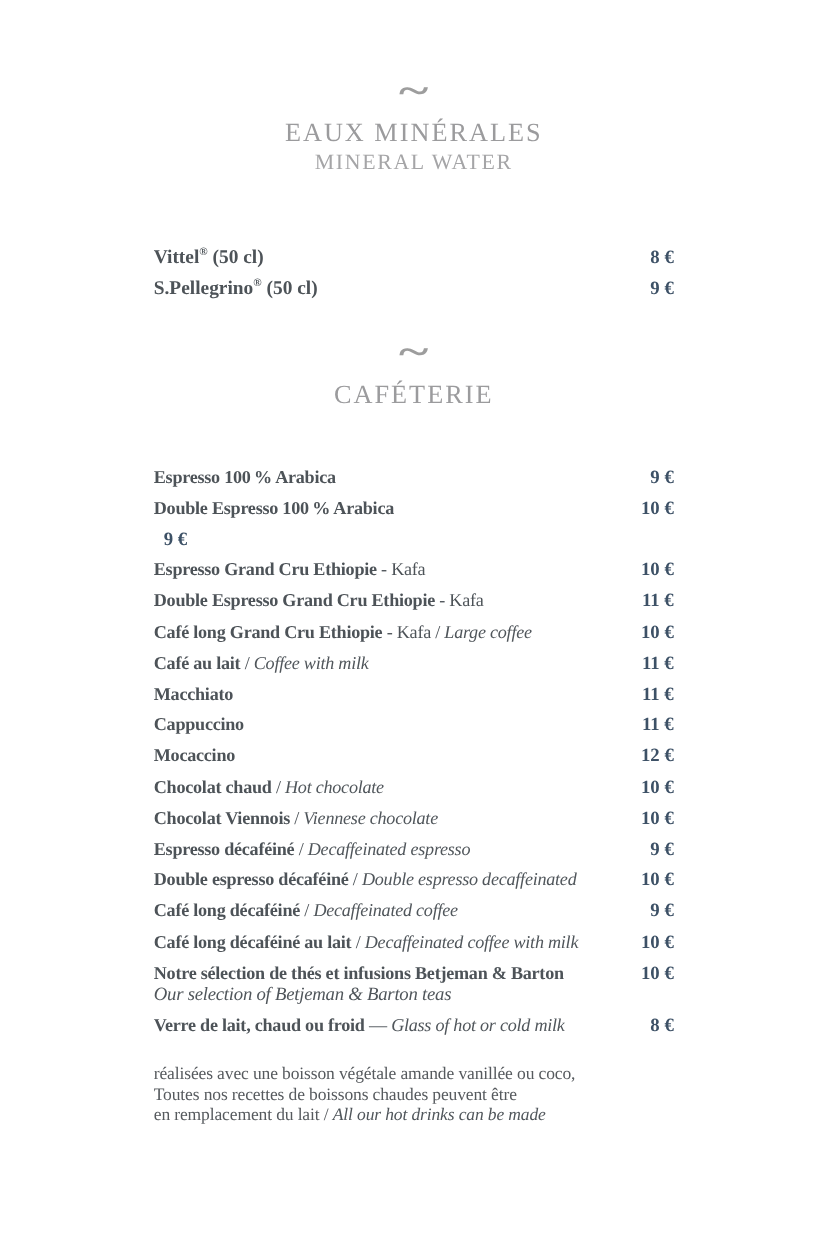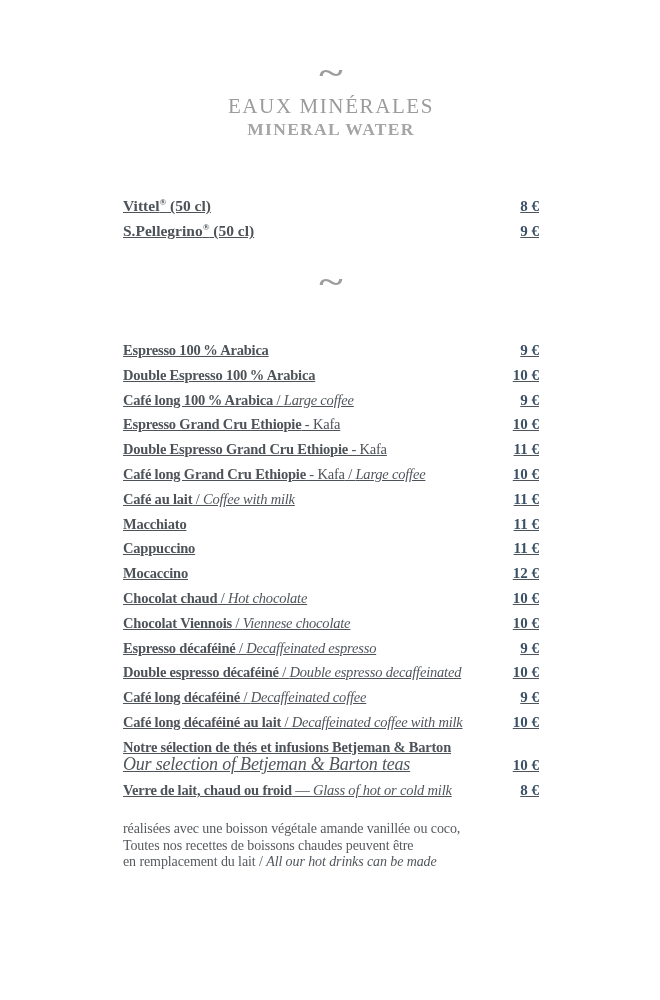--- a/index.html
+++ b/index.html
@@ -13,40 +13,40 @@
     transform:scaleX(1.5);transform-origin:center;
   }
   .orn1{margin-top:60px}
   .orn2{margin-top:30px}
   .title-fr{
     margin:8px 0 0;text-align:center;color:#9b9b9d;font-size:21px;
     letter-spacing:1.6px;font-weight:normal;line-height:24px;
   }
   .title-en{
     margin:1px 0 0;text-align:center;color:#a5a5a7;font-size:17.5px;
-    letter-spacing:1.3px;font-weight:bold;line-height:21px;
+    letter-spacing:1.3px;font-weight:normal;line-height:21px;
   }
   .items{margin-top:48px}
   .items-water{margin-top:58px}
   .row{
-    display:flex;justify-content:space-between;align-items:flex-end;
-    margin-bottom:9.6px;font-size:14.5px;line-height:15.2px;letter-spacing:-0.2px;text-decoration:underline;
+    display:flex;justify-content:space-between;align-items:flex-start;
+    margin-bottom:9.6px;font-size:14.5px;line-height:15.2px;letter-spacing:-0.2px;
   }
   .items-water .row{font-size:15.5px;line-height:16px;margin-bottom:9px;letter-spacing:0}
   .label{white-space:nowrap}
   .b{font-weight:bold;color:#4d5358}
   .p{color:#4d5358}
   .i{color:#50565b;font-style:italic}
   sup.rmark{font-size:9px;line-height:0;vertical-align:super;font-weight:bold}
   .price{
     font-weight:bold;color:#3d5166;font-size:15px;white-space:nowrap;
     margin-left:8px;letter-spacing:0;
   }
   .sub{margin-top:2.5px}
-  .sub .i{font-size:18px}
+  .sub .i{font-size:15px}
   .note{margin-top:23px;font-size:14px;line-height:16.3px;color:#565a5e;letter-spacing:-0.1px}
   .note .i{font-style:italic}
 </style>
 </head>
 <body>
 
 <div class="page">
 
   <section>
     <div class="ornament orn1">~</div>
@@ -59,31 +59,31 @@
         </div>
         <div class="row">
           <span class="label"><span class="b">S.Pellegrino</span><sup class="rmark">®</sup><span class="b"> (50 cl)</span></span>
           <span class="price">9 €</span>
         </div>
       </div>
   </section>
 
   <section>
     <div class="ornament orn2">~</div>
+    <h1 class="title-fr">CAFÉTERIE</h1>
     <div class="items" id="items-1">
         <div class="row">
           <span class="label"><span class="b">Espresso 100 % Arabica</span></span>
           <span class="price">9 €</span>
         </div>
         <div class="row">
           <span class="label"><span class="b">Double Espresso 100 % Arabica</span></span>
           <span class="price">10 €</span>
         </div>
         <div class="row">
-          <span class="label"><span class="b">Café long 100 % Arabica</span><span class="p"> / </span><em class="i">Large coffee</em></span>
           <span class="price">9 €</span>
         </div>
         <div class="row">
           <span class="label"><span class="b">Espresso Grand Cru Ethiopie</span><span class="p">  - Kafa</span></span>
           <span class="price">10 €</span>
         </div>
         <div class="row">
           <span class="label"><span class="b">Double Espresso Grand Cru Ethiopie</span><span class="p"> - Kafa</span></span>
           <span class="price">11 €</span>
         </div>

